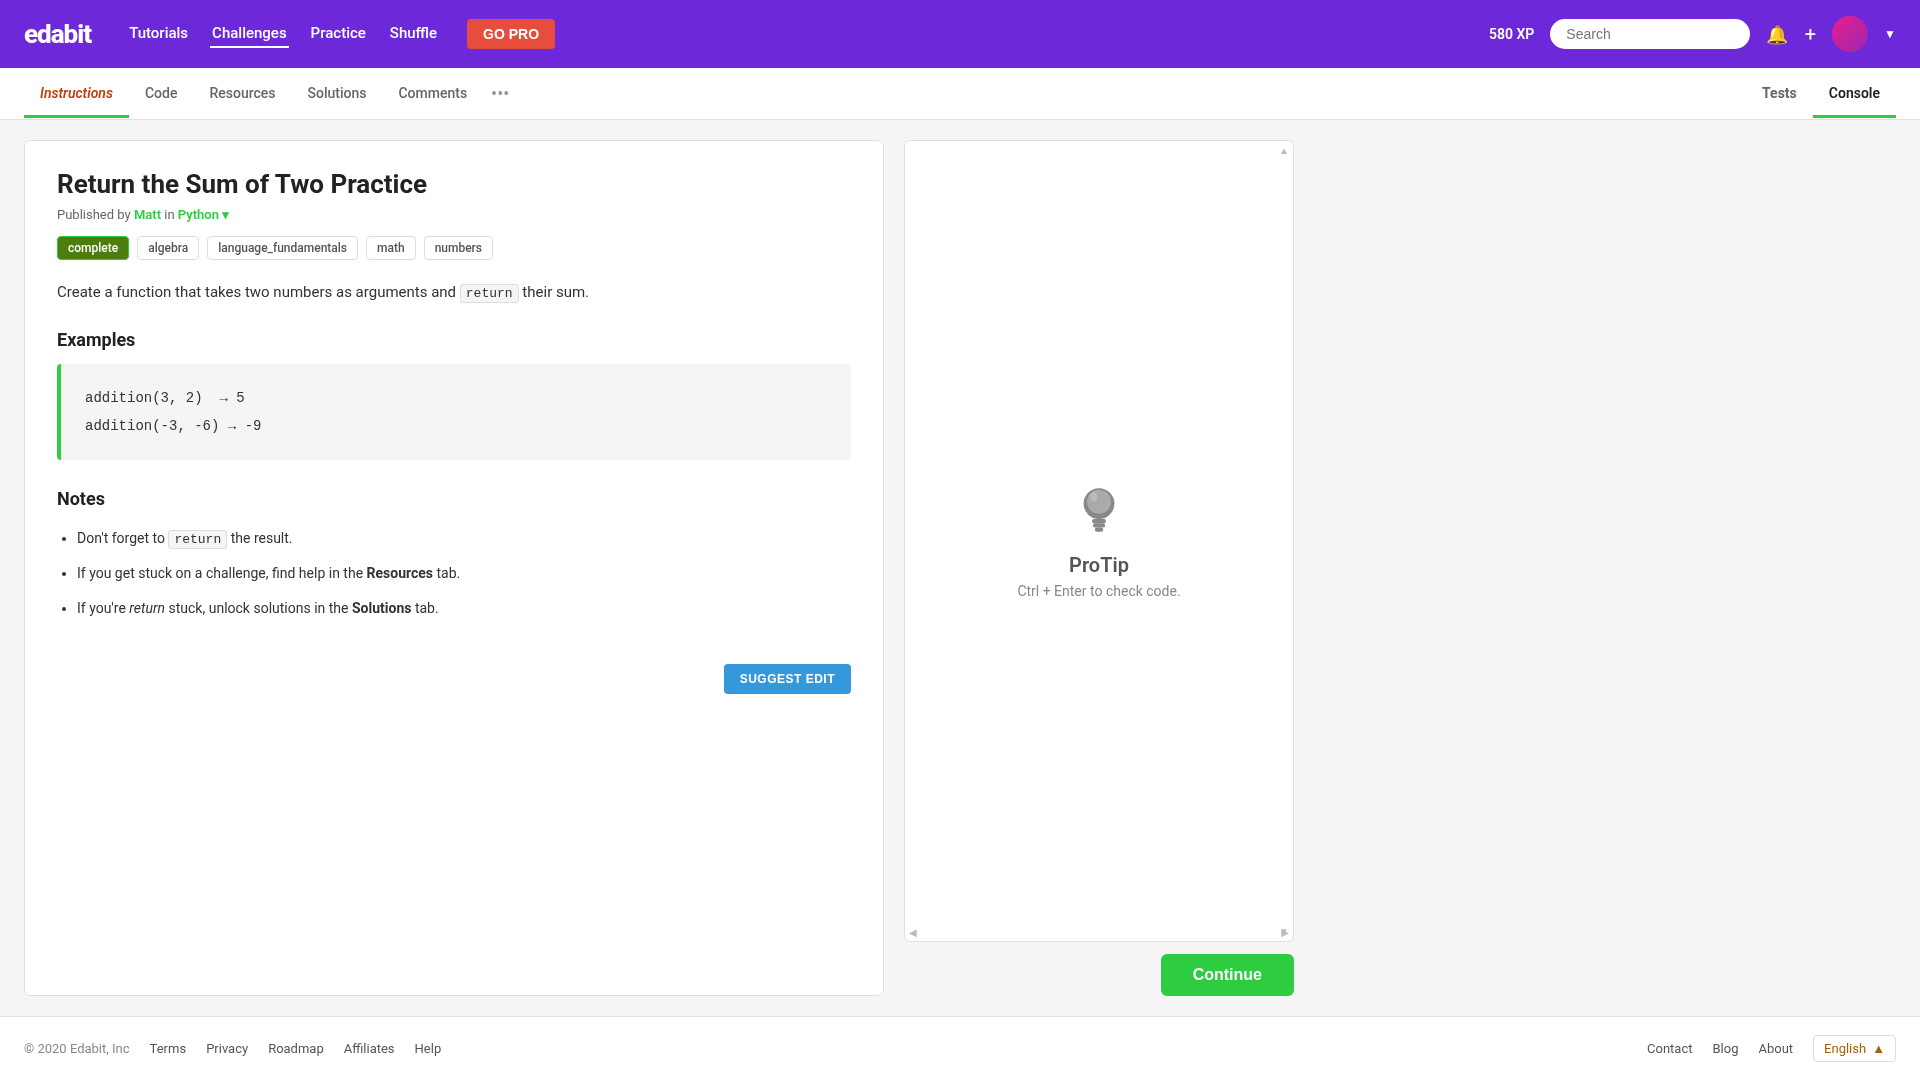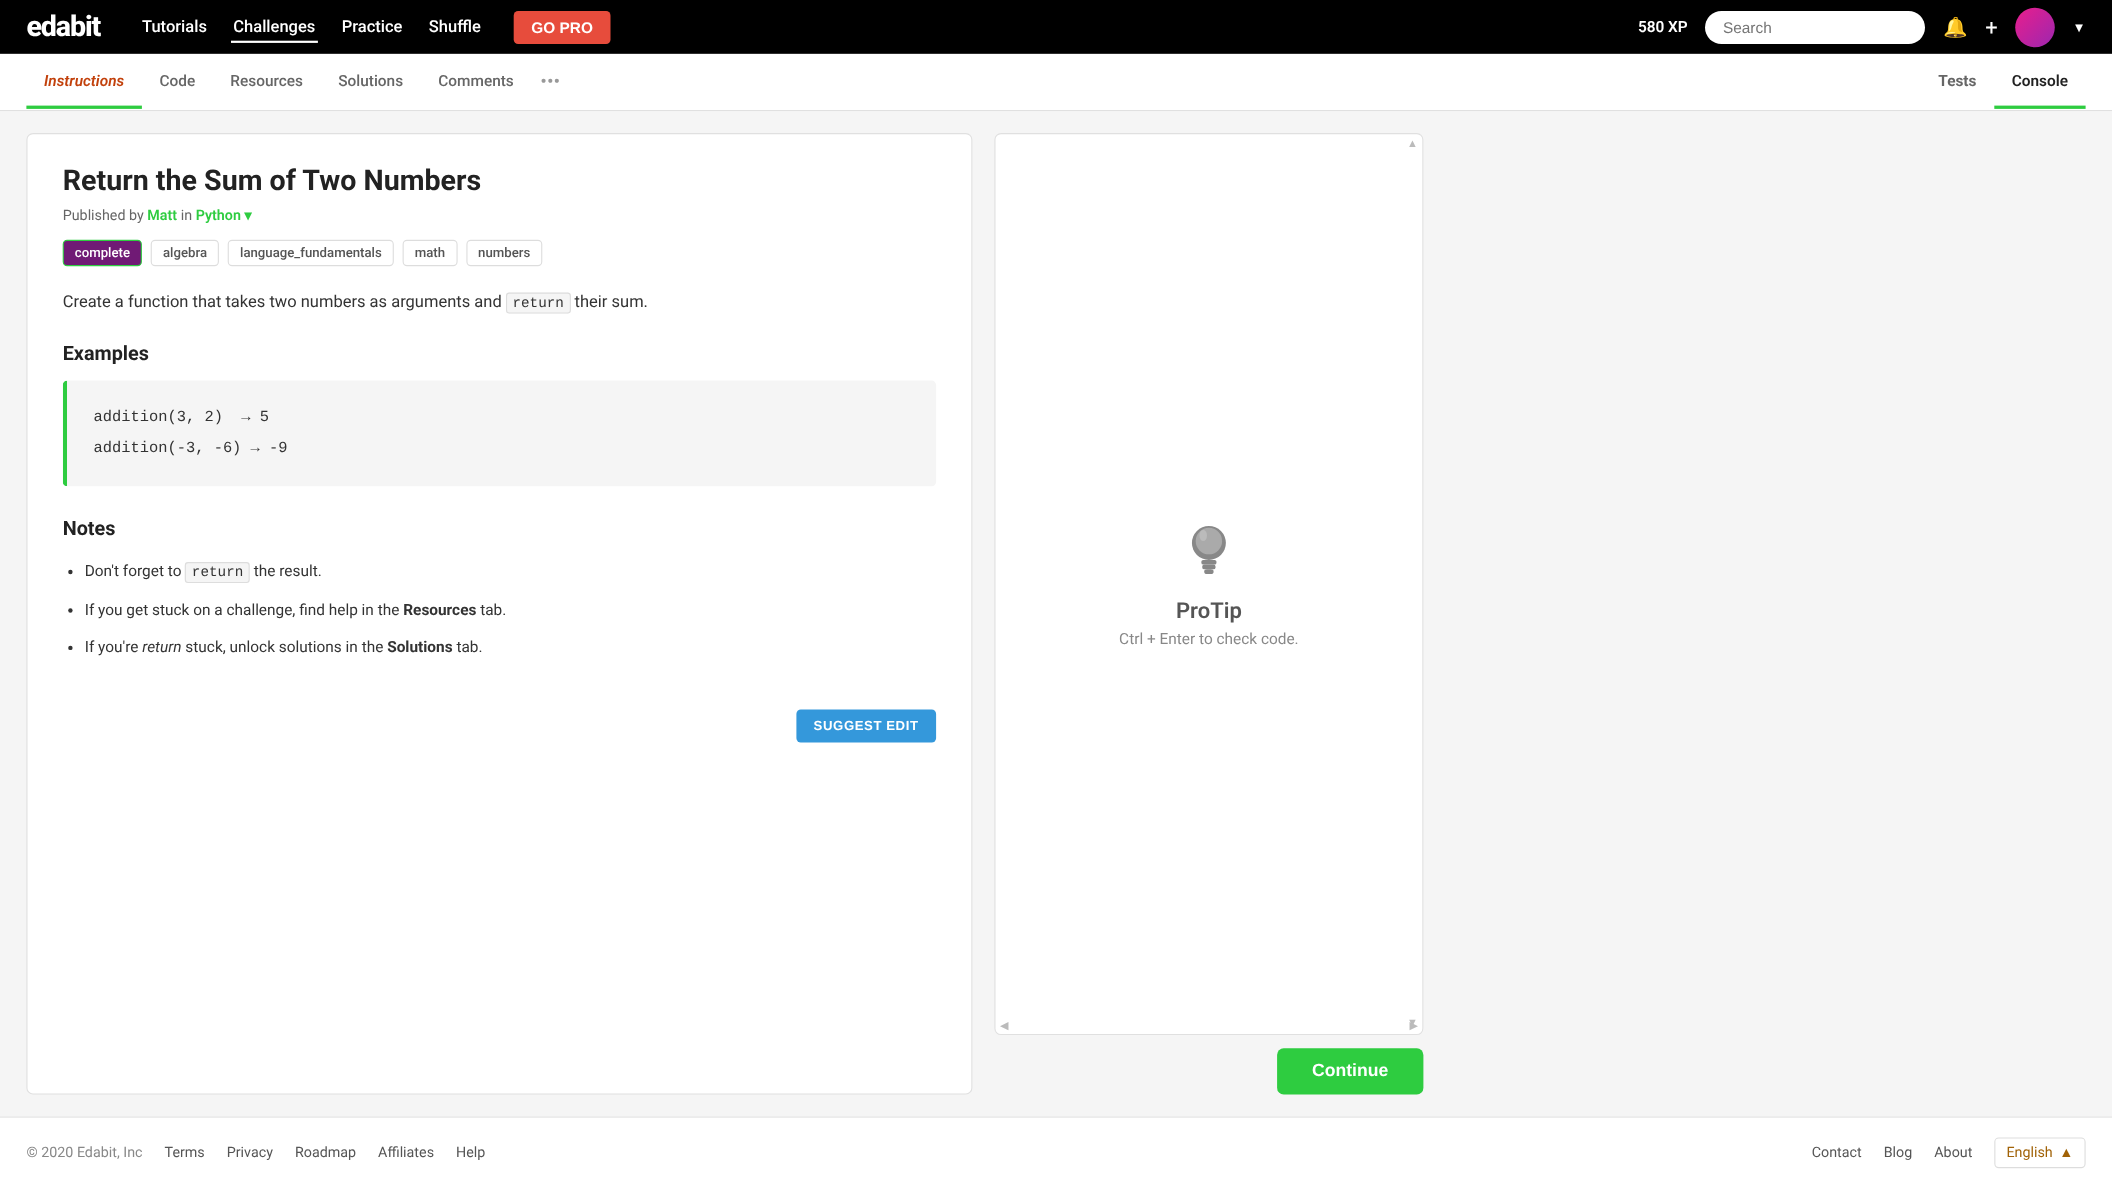--- a/index.html
+++ b/index.html
@@ -1,19 +1,19 @@
 <!DOCTYPE html>
 <html><head>
   <meta charset="utf-8">
   <style>
     * { box-sizing: border-box; margin: 0; padding: 0; }
     body { font-family: -apple-system, BlinkMacSystemFont, 'Segoe UI', Roboto, sans-serif; font-size: 14px; background: #f5f5f5; color: #333; min-height: 1080px; display: flex; flex-direction: column; }
 
     
-    .header { background: #000000; display: flex; align-items: center; padding: 6px 24px; height: 49px; gap: 24px; }
+    .header { background: #6d28d9; display: flex; align-items: center; padding: 6px 24px; height: 68px; gap: 24px; }
     .logo { font-size: 26px; font-weight: 800; color: white; letter-spacing: -1px; text-decoration: none; margin-right: 12px; }
     .nav-link { color: white; text-decoration: none; font-size: 15px; font-weight: 500; padding: 4px 2px; }
     .nav-link.active { border-bottom: 2px solid white; }
     .go-pro-btn { background: #e74c3c; color: white; border: none; border-radius: 4px; padding: 7px 16px; font-weight: 700; font-size: 14px; cursor: pointer; margin-left: 4px; }
     .header-right { margin-left: auto; display: flex; align-items: center; gap: 16px; }
     .xp-badge { color: white; font-weight: 600; font-size: 14px; }
     .search-box { background: white; border: none; border-radius: 20px; padding: 7px 16px; font-size: 14px; width: 200px; outline: none; color: #888; }
     .header-icon { color: white; font-size: 18px; cursor: pointer; }
     .avatar { width: 36px; height: 36px; border-radius: 50%; background: linear-gradient(135deg, #e91e8c, #9c27b0); cursor: pointer; }
     .dropdown-arrow { color: white; font-size: 12px; cursor: pointer; }
@@ -29,21 +29,21 @@
 
     
     .main-content { display: flex; flex: 1; padding: 20px 24px; gap: 20px; }
     .instructions-panel { background: white; border-radius: 6px; border: 1px solid #e0e0e0; flex: 1; max-width: 860px; padding: 28px 32px; }
     .challenge-title { font-size: 26px; font-weight: 700; color: #222; margin-bottom: 8px; }
     .published-by { font-size: 13px; color: #666; margin-bottom: 14px; }
     .published-by a.author { color: #2ecc40; text-decoration: none; font-weight: 600; }
     .published-by a.language { color: #2ecc40; text-decoration: none; font-weight: 600; }
     .tags { display: flex; gap: 8px; flex-wrap: wrap; margin-bottom: 20px; }
     .tag { padding: 4px 10px; border-radius: 4px; font-size: 12px; font-weight: 500; border: 1px solid #ddd; color: #555; background: white; cursor: pointer; }
-    .tag.complete { background: #701a75; color: white; border-color: #2ecc40; }
+    .tag.complete { background: #4d7c0f; color: white; border-color: #2ecc40; }
     .description { font-size: 15px; color: #333; line-height: 1.6; margin-bottom: 24px; }
     .code-inline { background: #f5f5f5; border: 1px solid #ddd; border-radius: 3px; padding: 1px 5px; font-family: 'Courier New', monospace; font-size: 13px; }
     .section-title { font-size: 18px; font-weight: 700; color: #222; margin-bottom: 14px; }
     .examples-block { background: #f5f5f5; border-left: 4px solid #2ecc40; border-radius: 4px; padding: 20px 24px; margin-bottom: 28px; font-family: 'Courier New', monospace; font-size: 14px; line-height: 2; color: #333; }
     .notes-section { margin-bottom: 40px; }
     .notes-list { list-style: disc; padding-left: 20px; line-height: 2.2; font-size: 14px; color: #333; }
     .notes-list li { margin-bottom: 4px; }
     .suggest-edit-btn { float: right; background: #3498db; color: white; border: none; border-radius: 4px; padding: 8px 16px; font-size: 12px; font-weight: 700; letter-spacing: 0.5px; cursor: pointer; }
     .clearfix::after { content: ''; display: table; clear: both; }
 
@@ -101,21 +101,21 @@
   <span class="tab-dots">•••</span>
   <div class="tabs-right">
     <a class="tab-right">Tests</a>
     <a class="tab-right active">Console</a>
   </div>
 </div>
 
 <div class="main-content">
 
   <div class="instructions-panel">
-    <h1 class="challenge-title">Return the Sum of Two Numbers</h1>
+    <h1 class="challenge-title">Return the Sum of Two Practice</h1>
     <p class="published-by">
       <span>Published by</span>
       <a class="author">Matt</a>
       <span>in</span>
       <a class="language">
         <span>Python</span> ▾
       </a>
     </p>
     <div class="tags">
       <span class="tag complete">complete</span>

